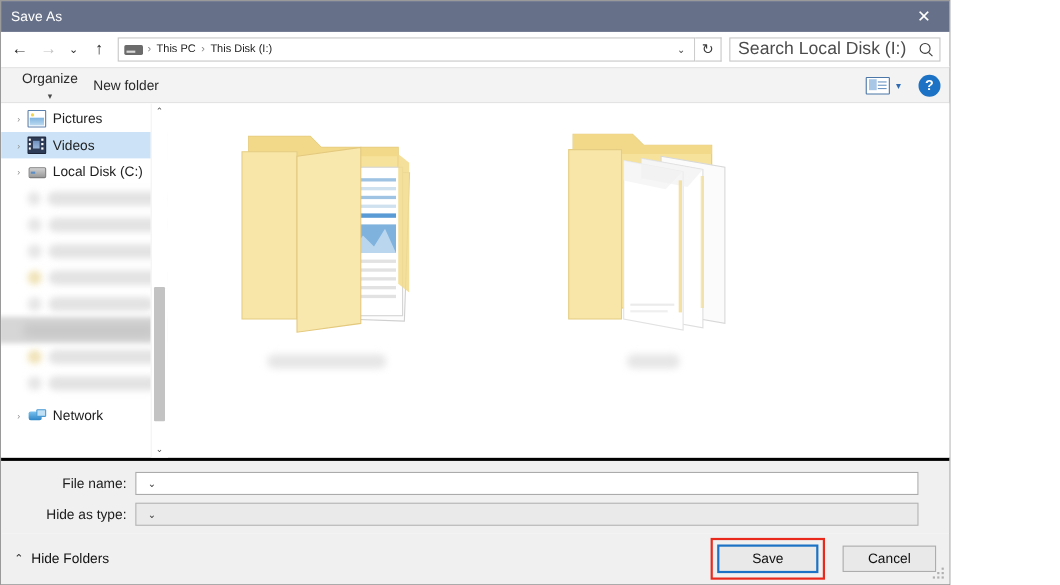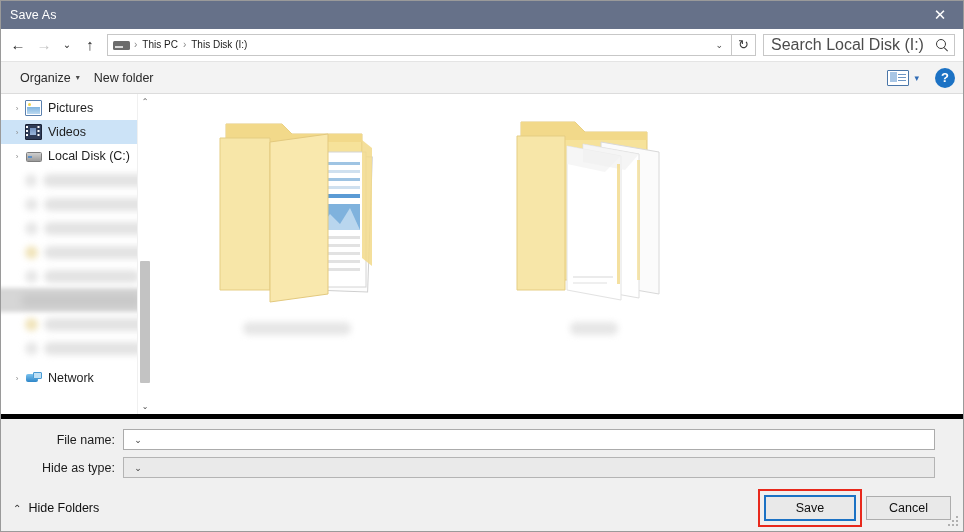--- a/index.html
+++ b/index.html
@@ -4,21 +4,21 @@
 <style>
   * { box-sizing: border-box; margin: 0; padding: 0; }
   html, body {
     width: 964px; height: 532px;
     font-family: "Liberation Sans", sans-serif;
     overflow: hidden;
     background: #ffffff;
   }
   #dialog {
     position: relative;
-    width: 964px; height: 532px;
+    width: 864px; height: 532px;
     background: #ffffff;
     border: 1px solid #9a9a9a;
     display: flex; flex-direction: column;
   }
 
   
   .titlebar {
     height: 28px; flex: 0 0 28px;
     background: #667189;
     display: flex; align-items: center;
@@ -130,20 +130,21 @@
     border-top: 1px solid #e4e4e4;
     border-bottom: 1px solid #dcdcdc;
     display: flex; align-items: center;
     padding: 0 8px 0 12px;
   }
   .tb-item {
     font-size: 12.5px; color: #2a2a2a;
     padding: 4px 7px; cursor: default;
     display: flex; align-items: center; gap: 5px;
     white-space: nowrap;
+    flex-direction: column;
   }
   .caret-down { font-size: 8px; color: #4a4a4a; }
   .tb-right { margin-left: auto; display: flex; align-items: center; gap: 2px; }
   .view-icon {
     width: 22px; height: 16px; position: relative;
     border: 1.4px solid #4a76a8; border-radius: 1px;
     background: #ffffff;
   }
   .view-icon .pane {
     position: absolute; left: 1.5px; top: 1.5px;
@@ -307,21 +308,21 @@
     background: #e6e6e6; filter: blur(3.2px);
   }
 
   
   .folder-wrap { width: 170px; height: 200px; position: relative; }
 
   
   .footer {
     flex: 0 0 auto;
     background: #f0f0f0;
-    border-top: 5px solid #000000;
+    border-top: 3px solid #000000;
     padding: 10px 28px 0 12px;
   }
   .form-row {
     display: flex; align-items: center;
     margin-bottom: 7px;
   }
   .form-label {
     flex: 0 0 110px; text-align: right;
     font-size: 12.5px; color: #1b1b1b;
     padding-right: 8px; white-space: nowrap;
@@ -350,21 +351,21 @@
     background: #f0f0f0;
     display: flex; align-items: center;
     padding: 0 12px;
     position: relative;
   }
   .hide-folders {
     display: flex; align-items: center; gap: 7px;
     font-size: 12.5px; color: #111111; cursor: default;
   }
   .hide-caret { font-size: 10px; color: #2a2a2a; }
-  .btn-group { margin-left: auto; display: flex; align-items: center; gap: 4px; }
+  .btn-group { margin-left: auto; display: flex; align-items: center; gap: 16px; }
   .save-highlight {
     border: 2px solid #e8291c;
     padding: 4px;
     display: inline-flex;
   }
   .btn {
     width: 85px; height: 24px;
     font-size: 12.5px; color: #101010;
     background: #e9e9e9;
     border: 1px solid #adadad;

